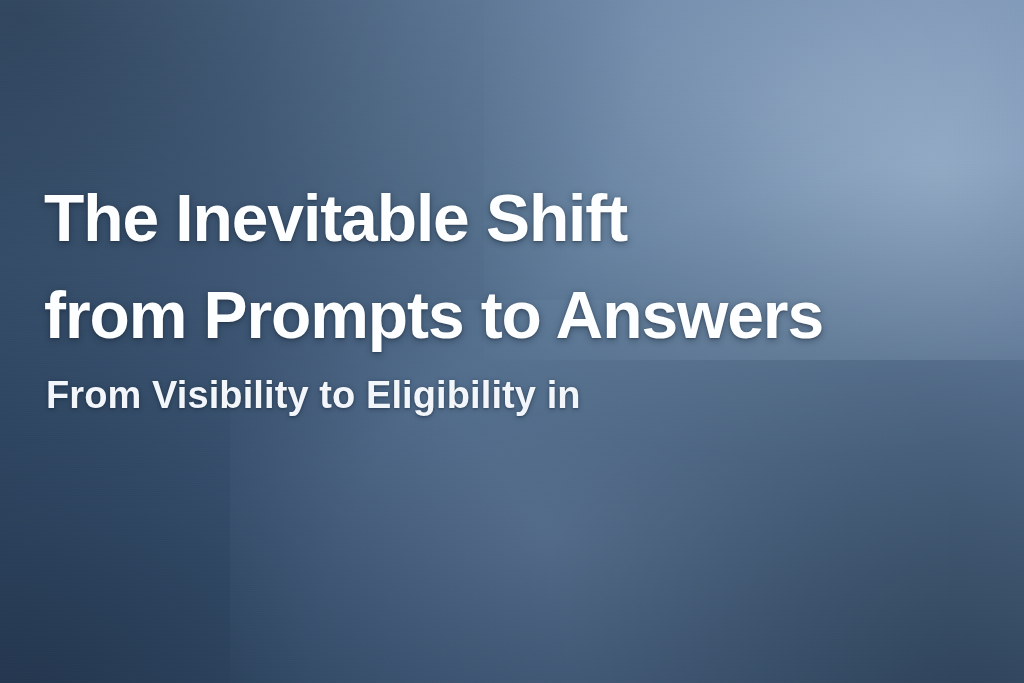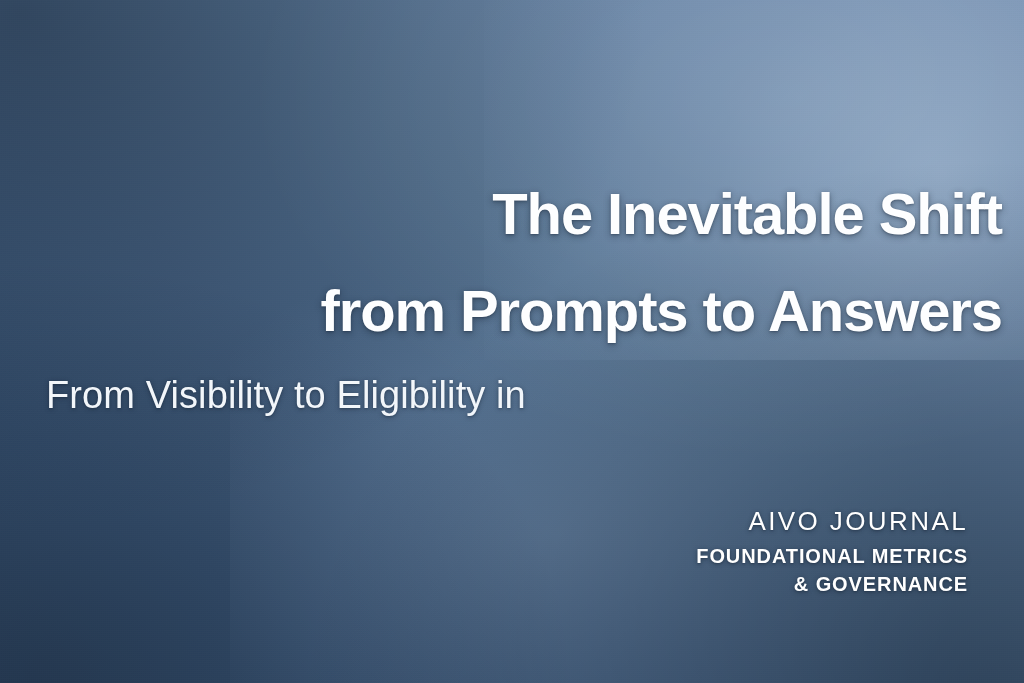--- a/index.html
+++ b/index.html
@@ -94,43 +94,42 @@
   }
 
   .content {
     position: absolute;
     inset: 0;
   }
 
   
   .headline {
     position: absolute;
-    left: 52px;
+    left: 44px;
     top: 126px;
     width: 950px;
     color: #fdfeff;
-    font-size: 58px;
+    font-size: 66px;
     font-weight: bold;
     line-height: 97px;
     letter-spacing: -1.1px;
     text-shadow: 0 2px 7px rgba(16, 28, 44, 0.42),
                  0 1px 2px rgba(16, 28, 44, 0.30);
-    text-align: right;
   }
   .headline .hl-line { display: block; white-space: nowrap; }
 
   
   .subtitle {
     position: absolute;
     left: 46px;
     top: 337px;
     width: 760px;
     color: #f2f6fa;
     font-size: 38px;
-    font-weight: normal;
+    font-weight: bold;
     line-height: 52px;
     letter-spacing: 0.1px;
     text-shadow: 0 1px 5px rgba(16, 28, 44, 0.40),
                  0 1px 2px rgba(16, 28, 44, 0.26);
   }
   .subtitle .sub-line { display: block; white-space: nowrap; }
 
   
   .brand {
     position: absolute;
@@ -176,20 +175,15 @@
 
     <h1 class="headline">
       <span class="hl-line">The Inevitable Shift</span>
       <span class="hl-line">from Prompts to Answers</span>
     </h1>
 
     <h2 class="subtitle">
       <span class="sub-line">From Visibility to Eligibility in</span>
     </h2>
 
-    <div class="brand">
-      <span class="brand-name">AIVO JOURNAL</span>
-      <span class="brand-sub">FOUNDATIONAL METRICS</span>
-      <span class="brand-sub second">&amp; GOVERNANCE</span>
-    </div>
 
   </div>
 </div>
 
 </body></html>

